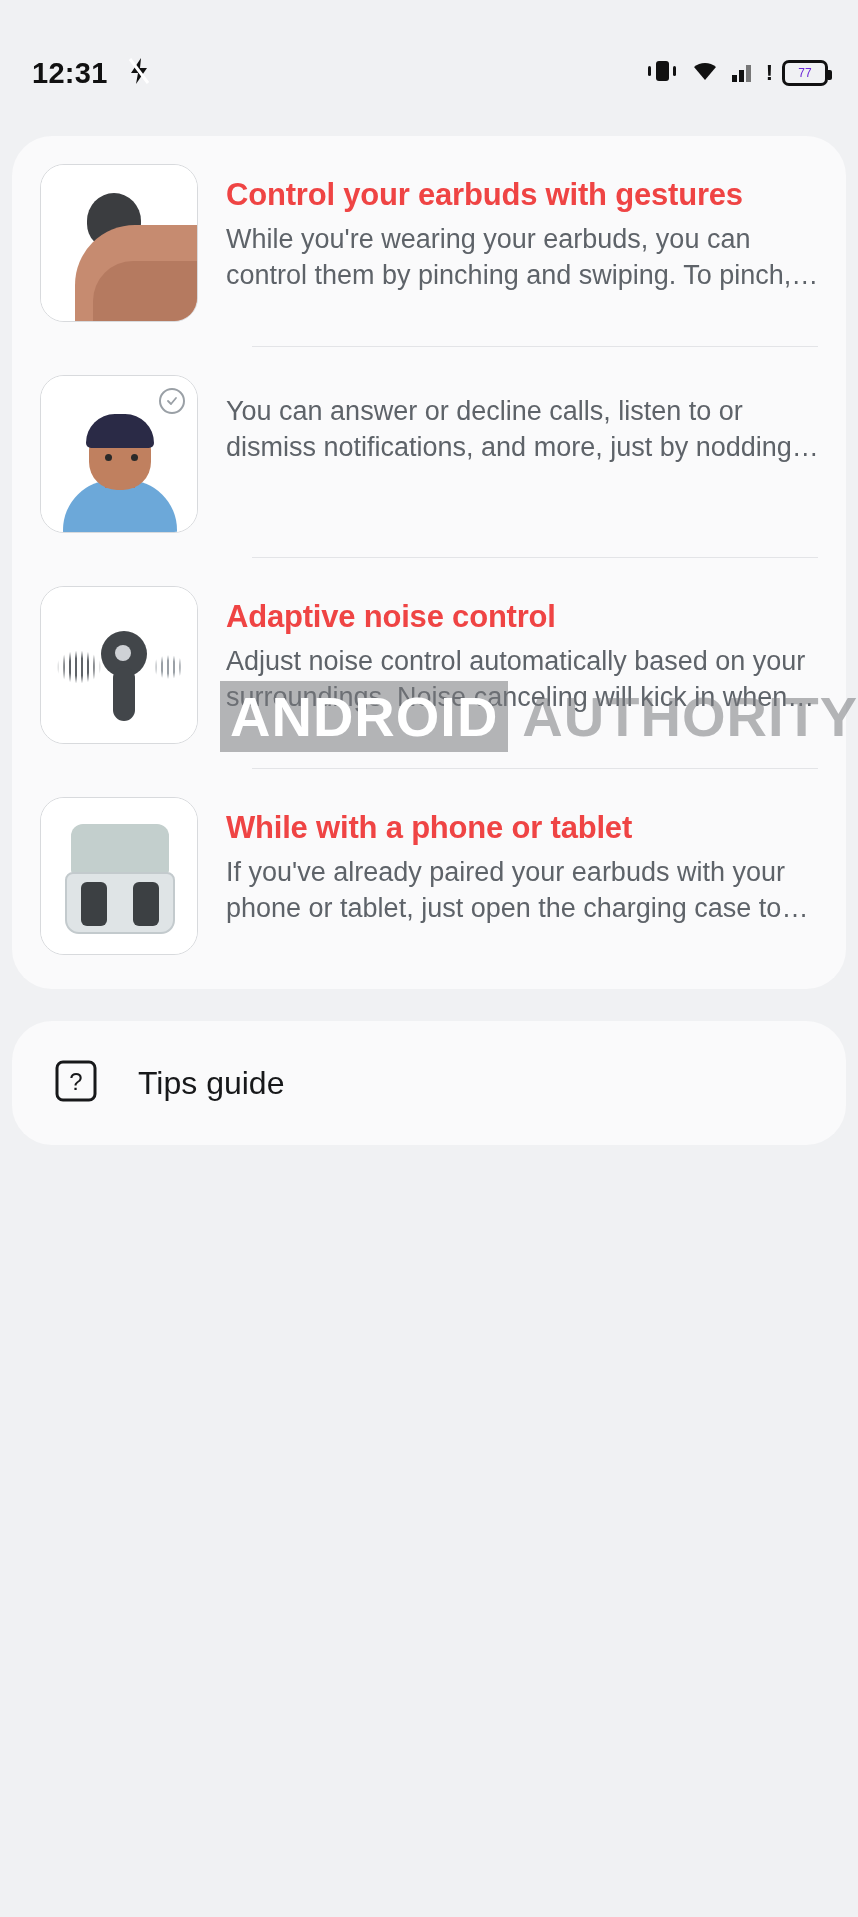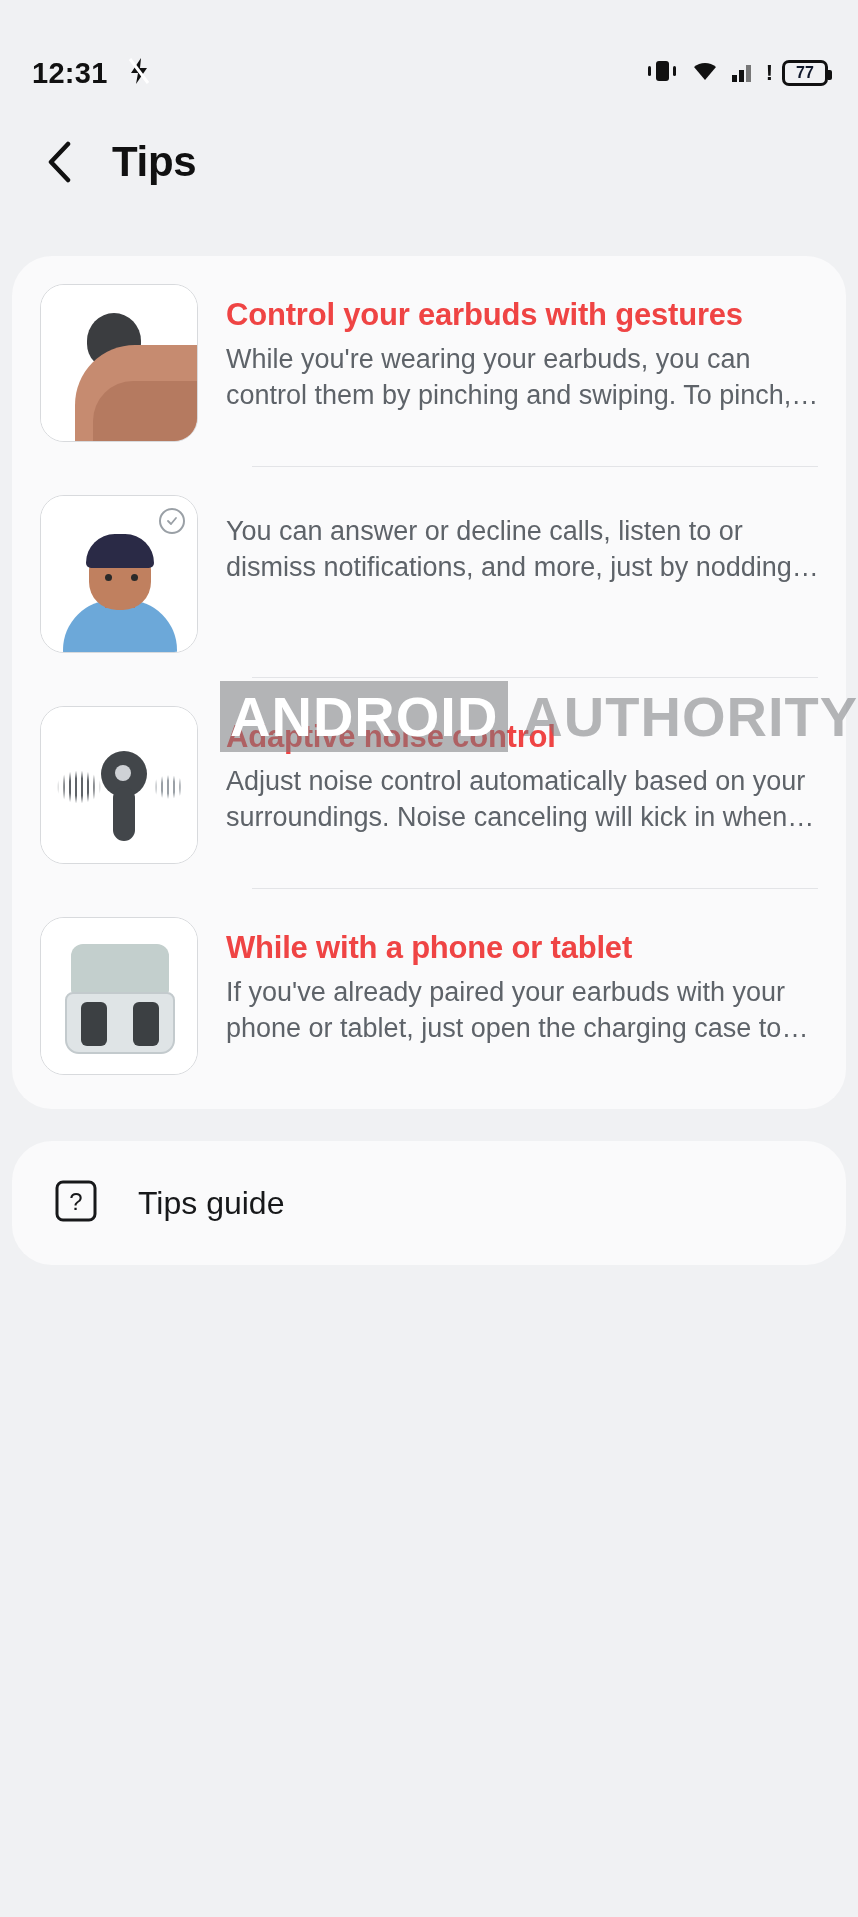--- a/index.html
+++ b/index.html
@@ -56,23 +56,23 @@
     content: "";
     position: absolute;
     right: -7px;
     top: 7px;
     width: 4px;
     height: 10px;
     background: #111;
     border-radius: 0 2px 2px 0;
   }
   .battery span {
-    font-size: 16px;
-    font-weight: bold;
-    color: #0f172a;
+    font-size: 12px;
+    font-weight: normal;
+    color: #6d28d9;
     line-height: 1;
   }
   .excl {
     font-size: 22px;
     font-weight: bold;
     color: #111;
     line-height: 1;
     margin-left: -2px;
   }
 
@@ -368,28 +368,20 @@
           <rect x="15" y="7" width="5" height="17" fill="#777"></rect>
         </svg>
       </span>
       <span class="excl">!</span>
       <span class="battery">
         <span>77</span>
       </span>
     </div>
   </div>
 
-  <div class="header">
-    <div class="back-chevron">
-      <svg width="26" height="42" viewBox="0 0 26 42">
-          <path d="M22 3 L5 21 L22 39" stroke="#111" stroke-width="4.5" fill="none" stroke-linecap="round" stroke-linejoin="round"></path>
-        </svg>
-    </div>
-    <div class="page-title">Tips</div>
-  </div>
 
   <div class="card">
 
     <div class="tip-row">
       <div class="thumb">
         <div class="art-ear-hand">
           <div class="bud"></div>
             <div class="stem"></div>
           <div class="hand"></div>
             <div class="hand2"></div>

